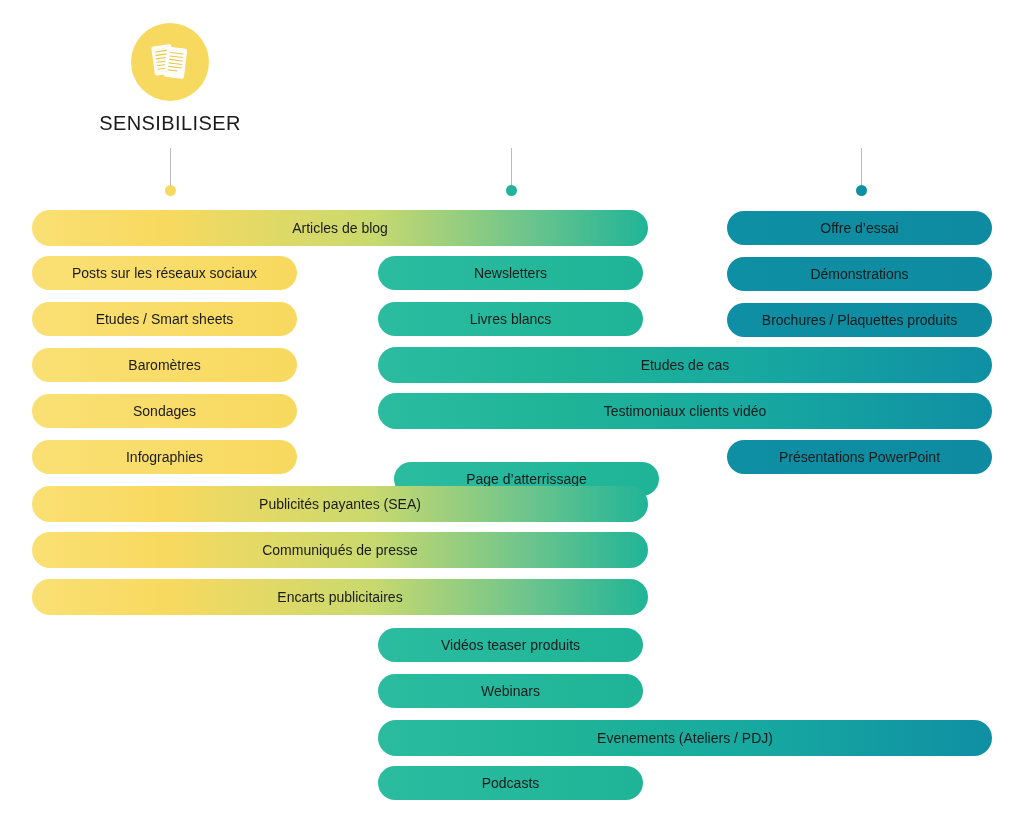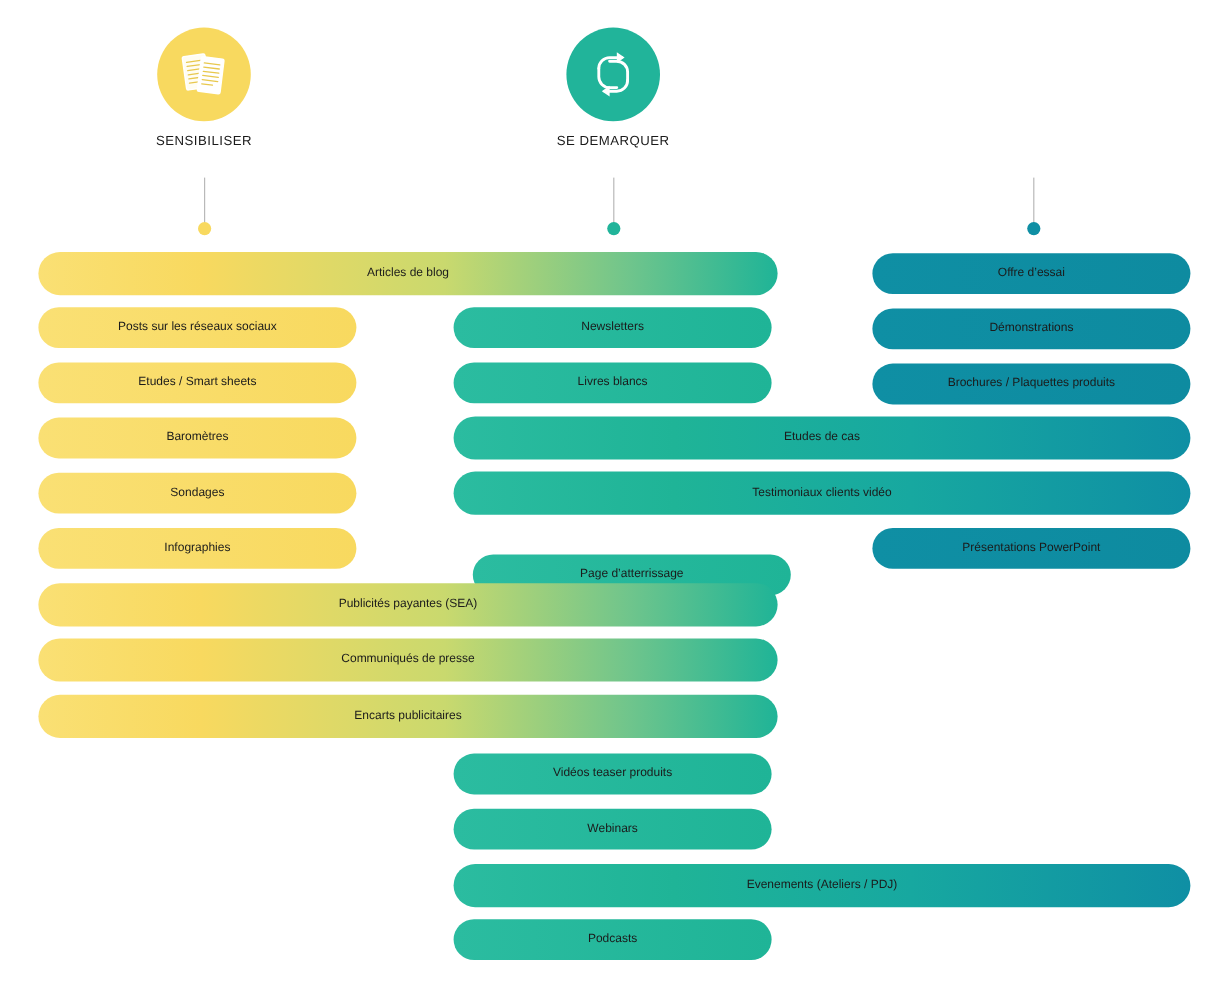--- a/index.html
+++ b/index.html
@@ -31,21 +31,21 @@
     height: 78px;
     border-radius: 50%;
     margin: 0 auto;
     display: flex;
     align-items: center;
     justify-content: center;
   }
   .head-circle svg { display: block; }
   .head-label {
     margin-top: 11px;
-    font-size: 11px;
+    font-size: 20px;
     letter-spacing: 0.4px;
     color: #1a1a1a;
     font-family: "Liberation Sans", sans-serif;
     white-space: nowrap;
   }
 
   
   .stem {
     position: absolute;
     width: 1px;
@@ -62,21 +62,21 @@
   .pill {
     position: absolute;
     height: 34px;
     border-radius: 17px;
     display: flex;
     align-items: center;
     justify-content: center;
     box-sizing: border-box;
   }
   .pill-label {
-    font-size: 10px;
+    font-size: 14px;
     color: #1b1b1b;
     white-space: nowrap;
     line-height: 1;
     font-family: "Liberation Sans", sans-serif;
   }
   .pill.tall { height: 36px; border-radius: 18px; }
 </style>
 </head>
 <body>
 
@@ -105,35 +105,20 @@
             <line x1="22" y1="24.5" x2="35" y2="24.5"></line>
             <line x1="22" y1="28" x2="35" y2="28"></line>
             <line x1="22" y1="31.5" x2="31" y2="31.5"></line>
           </g>
         </g>
       </svg>
     </div>
     <div class="head-label">SENSIBILISER</div>
   </div>
 
-  <div class="col-head" id="head-1" style="left: 401px; top: 23px;">
-    <div class="head-circle" id="circle-1" style="background: rgb(33, 180, 154);">
-      <svg width="48" height="48" viewBox="0 0 48 48" aria-hidden="true">
-        <g fill="none" stroke="#ffffff" stroke-width="2.4" stroke-linejoin="round" stroke-linecap="round">
-          <path d="M12 19 a9 9 0 0 1 9-9 h10"></path>
-          <path d="M27 5.5 L33.5 10 L27 14.5 Z" fill="#ffffff" stroke="none"></path>
-          <path d="M12 19 v7 a9 9 0 0 0 9 9 h6"></path>
-          <path d="M36 29 a9 9 0 0 1 -9 9 h-10"></path>
-          <path d="M21 33.5 L14.5 38 L21 42.5 Z" fill="#ffffff" stroke="none"></path>
-          <path d="M36 29 v-7 a9 9 0 0 0 -9 -9 h-6"></path>
-        </g>
-      </svg>
-    </div>
-    <div class="head-label">SE DEMARQUER</div>
-  </div>
 
 
   <div id="stems">
       <div class="stem" style="left: 170px; top: 148px; height: 40px;"></div>
       <div class="stem-dot" style="left: 165px; top: 185px; background: rgb(248, 217, 95);"></div>
       <div class="stem" style="left: 511px; top: 148px; height: 40px;"></div>
       <div class="stem-dot" style="left: 506px; top: 185px; background: rgb(33, 180, 154);"></div>
       <div class="stem" style="left: 861px; top: 148px; height: 40px;"></div>
       <div class="stem-dot" style="left: 856px; top: 185px; background: rgb(15, 143, 164);"></div>
     </div>

